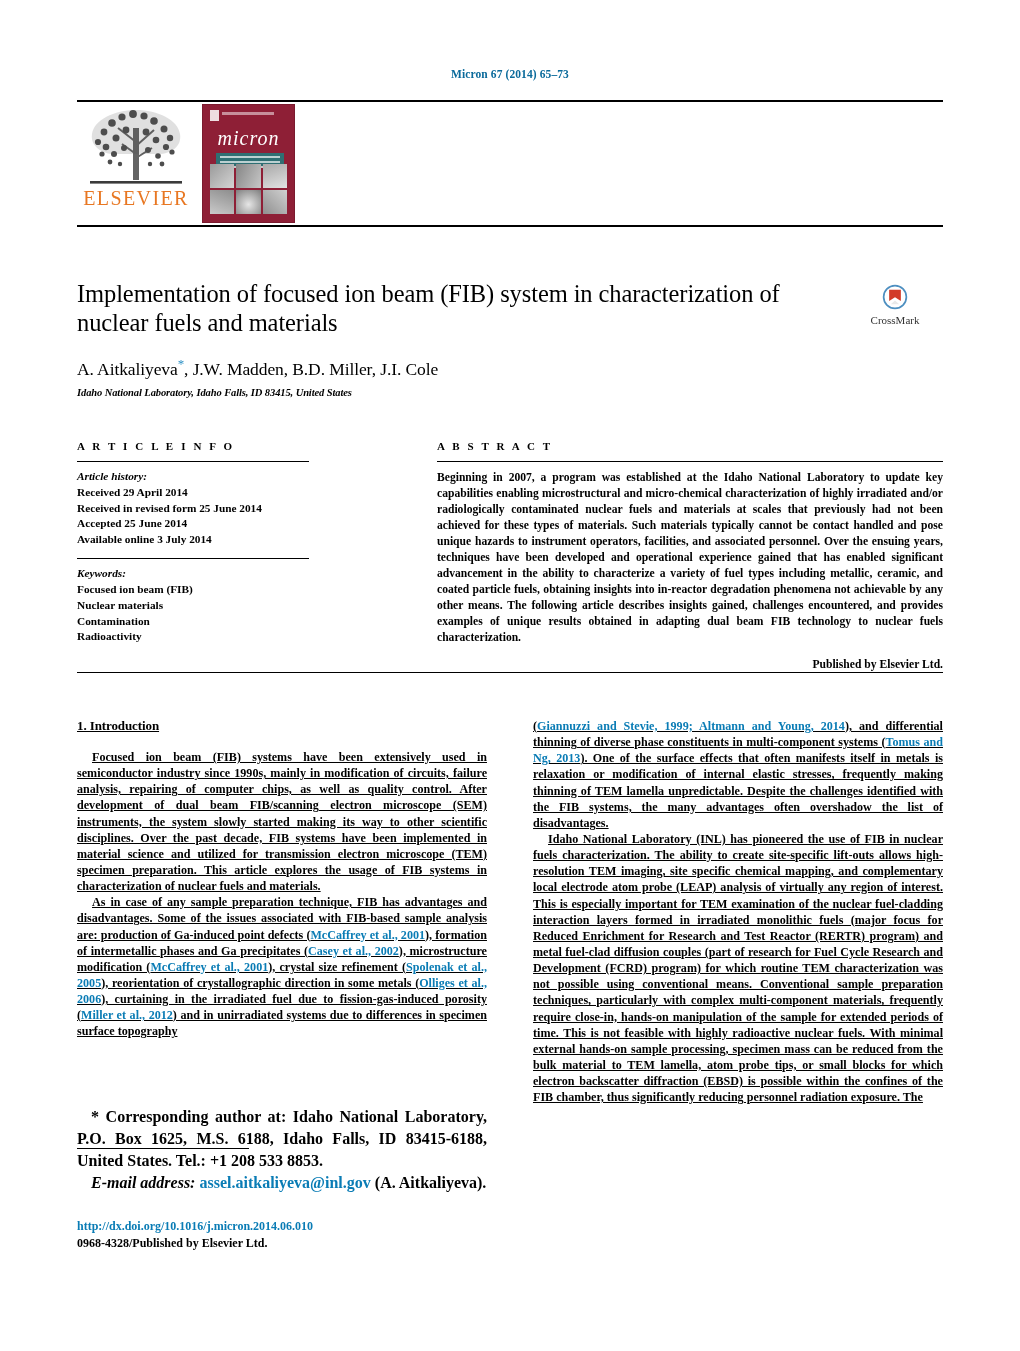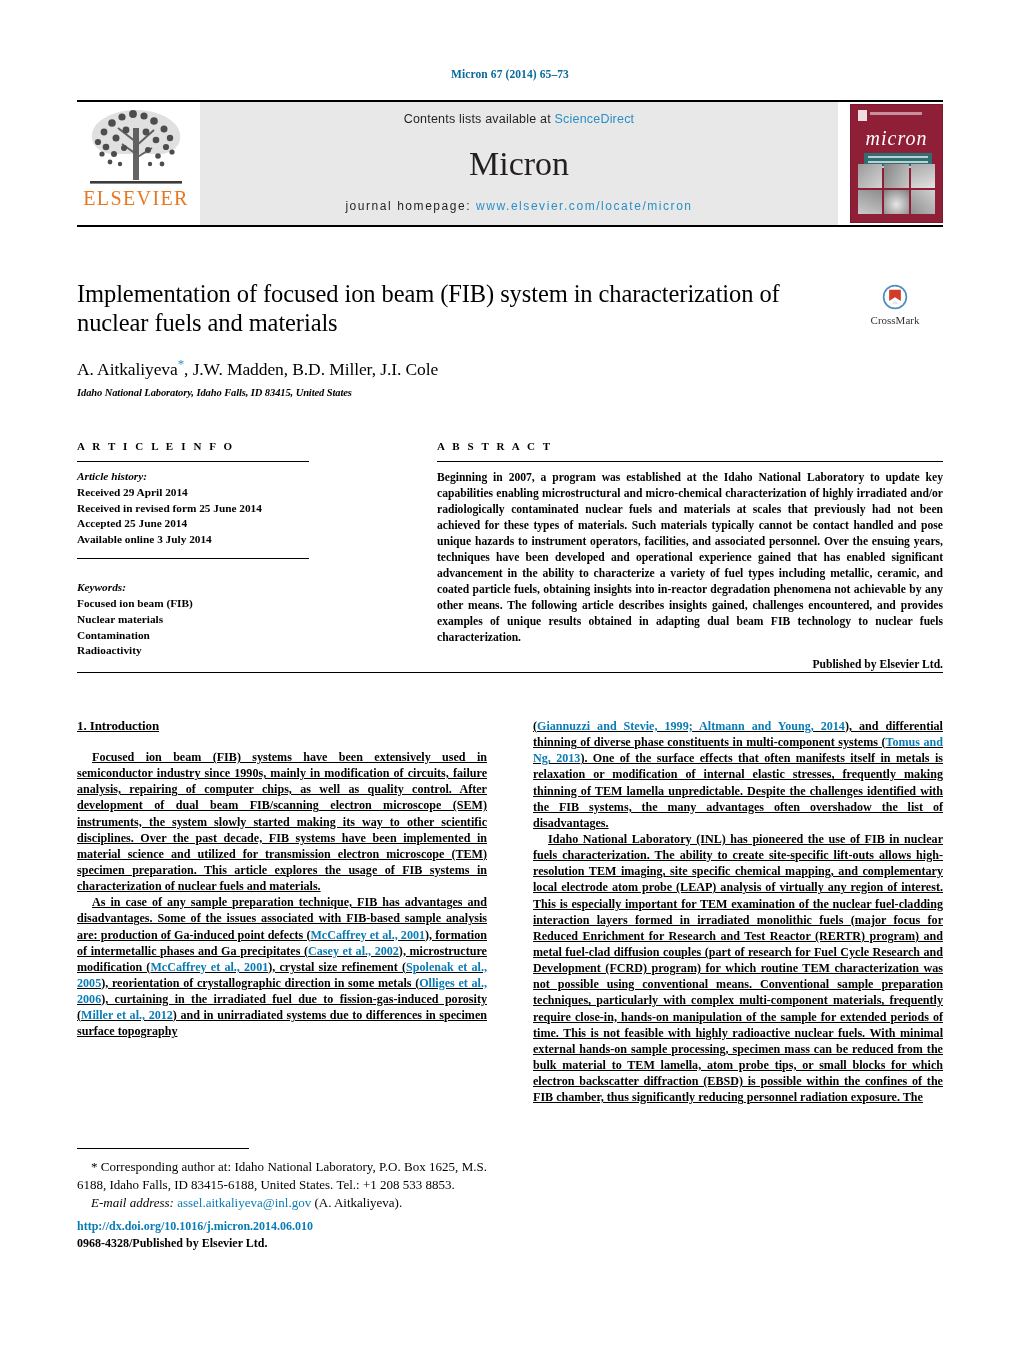--- a/index.html
+++ b/index.html
@@ -130,21 +130,21 @@
 
   .sec-head {
     font-family:"Liberation Serif", serif;
     font-weight:bold; font-size:11px; letter-spacing:2.6px; color:#000;
   }
   .rule { border-top:1.6px solid #000; margin-top:9px; }
   .rule-thin { border-top:1.1px solid #000; margin-top:10px; }
 
   .hist-block { margin-top:7px; font-size:11.3px; line-height:1.40; font-weight:bold; }
   .hist-label { font-style:italic; font-weight:bold; }
-  .kw-block { margin-top:21px; font-size:11.3px; line-height:1.40; font-weight:bold; }
+  .kw-block { margin-top:7px; font-size:11.3px; line-height:1.40; font-weight:bold; }
   .kw-label { font-style:italic; font-weight:bold; }
 
   .abs-text {
     margin-top:8px;
     font-family:"Liberation Serif", serif;
     font-size:11.6px; line-height:1.385; font-weight:bold;
     text-align:justify; color:#000;
   }
   .abs-pub { margin-top:11px; text-align:right; font-size:11.6px; font-weight:bold; }
 
@@ -170,23 +170,23 @@
   }
   .para + .para { margin-top:0; }
   .ref { color:#0a7cb5; }
 
   
   .footnote-rule {
     position:absolute; left:77px; top:1148px; width:172px;
     border-top:1.1px solid #000;
   }
   .footnote {
-    position:absolute; left:77px; top:1158px; width:410px;
-    font-family:"Liberation Serif", serif;
-    font-size:13px; line-height:1.38; font-weight:normal;
+    position:absolute; left:77px; top:1106px; width:410px;
+    font-family:"Liberation Serif", serif;
+    font-size:16px; line-height:1.38; font-weight:bold;
     text-align:justify;
   }
   .footnote .indent { text-indent:14px; display:block; }
   .footnote .email-label { font-style:italic; }
   .footnote a, .link { color:#0a7cb5; text-decoration:none; }
 
   .doi-block {
     position:absolute; left:77px; top:1218px; width:420px;
     font-family:"Liberation Serif", serif;
     font-size:12px; line-height:1.42; font-weight:bold;
@@ -237,25 +237,20 @@
           <circle cx="26" cy="60" r="2.4"></circle>
             <circle cx="78" cy="62" r="2.4"></circle>
             <circle cx="36" cy="62" r="2.2"></circle>
           <circle cx="66" cy="62" r="2.2"></circle>
         </g>
         <rect x="6" y="79" width="92" height="2.6" fill="#3b3b3b"></rect>
       </svg>
       <div class="elsevier-word">ELSEVIER</div>
     </div>
 
-    <div class="center-block">
-      <div class="contents-line"><span>Contents lists available at </span><span class="sd">ScienceDirect</span></div>
-      <div class="journal-name">Micron</div>
-      <div class="homepage-line"><span>journal homepage: </span><span class="url">www.elsevier.com/locate/micron</span></div>
-    </div>
 
     <div class="cover-block">
       <div class="cover">
         <div class="cover-topbar">
           <span class="cover-els-mark"></span>
           <span class="cover-els-text"></span>
         </div>
         <div class="cover-title">micron</div>
         <div class="cover-sub">
             <i></i>

